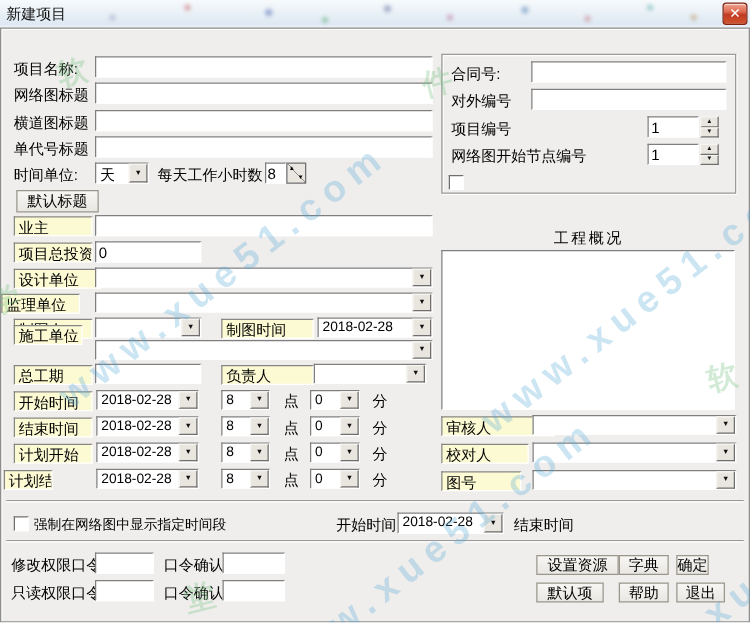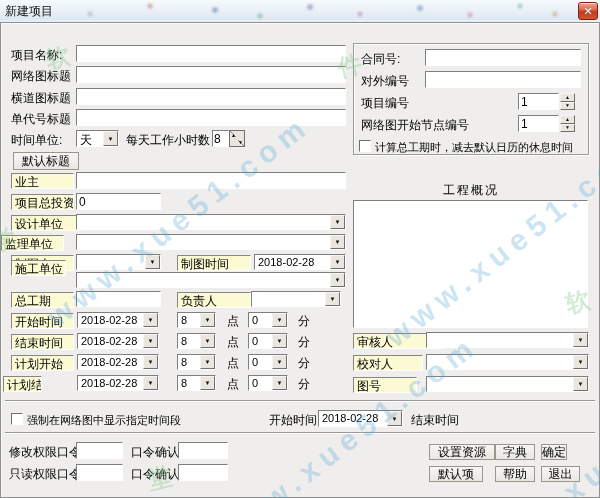--- a/index.html
+++ b/index.html
@@ -220,21 +220,20 @@
     </div>
 
     <span class="lbl" style="left:360px;top:95px">网络图开始节点编号</span>
     <input class="txt" style="left: 517px; top: 92px; width: 41px;" readonly="" value="1">
     <div class="spin" style="left:559px;top:92px;height:17px">
       <span class="sbtn">▲</span>
       <span class="sbtn">▼</span>
     </div>
 
     <div class="cb" style="left:358px;top:117px"></div>
-    <span class="lbl" style="left:374px;top:117px;font-size:11px">计算总工期时，减去默认日历的休息时间</span>
 
     <div class="lbl" style="left:352px;top:160px;width:236px;text-align:center;letter-spacing:2px">工程概况</div>
     <textarea class="ta" style="left: 352px; top: 177px; width: 235px; height: 128px;" readonly=""></textarea>
 
     <span class="ylbl" style="left:352px;top:310px;width:90px">审核人</span>
     <div class="combo" style="left:425px;top:309px;width:163px">
       <span class="cval"></span>
       <span class="dbtn">▼</span>
     </div>
     <span class="ylbl" style="left:352px;top:332px;width:70px">校对人</span>

